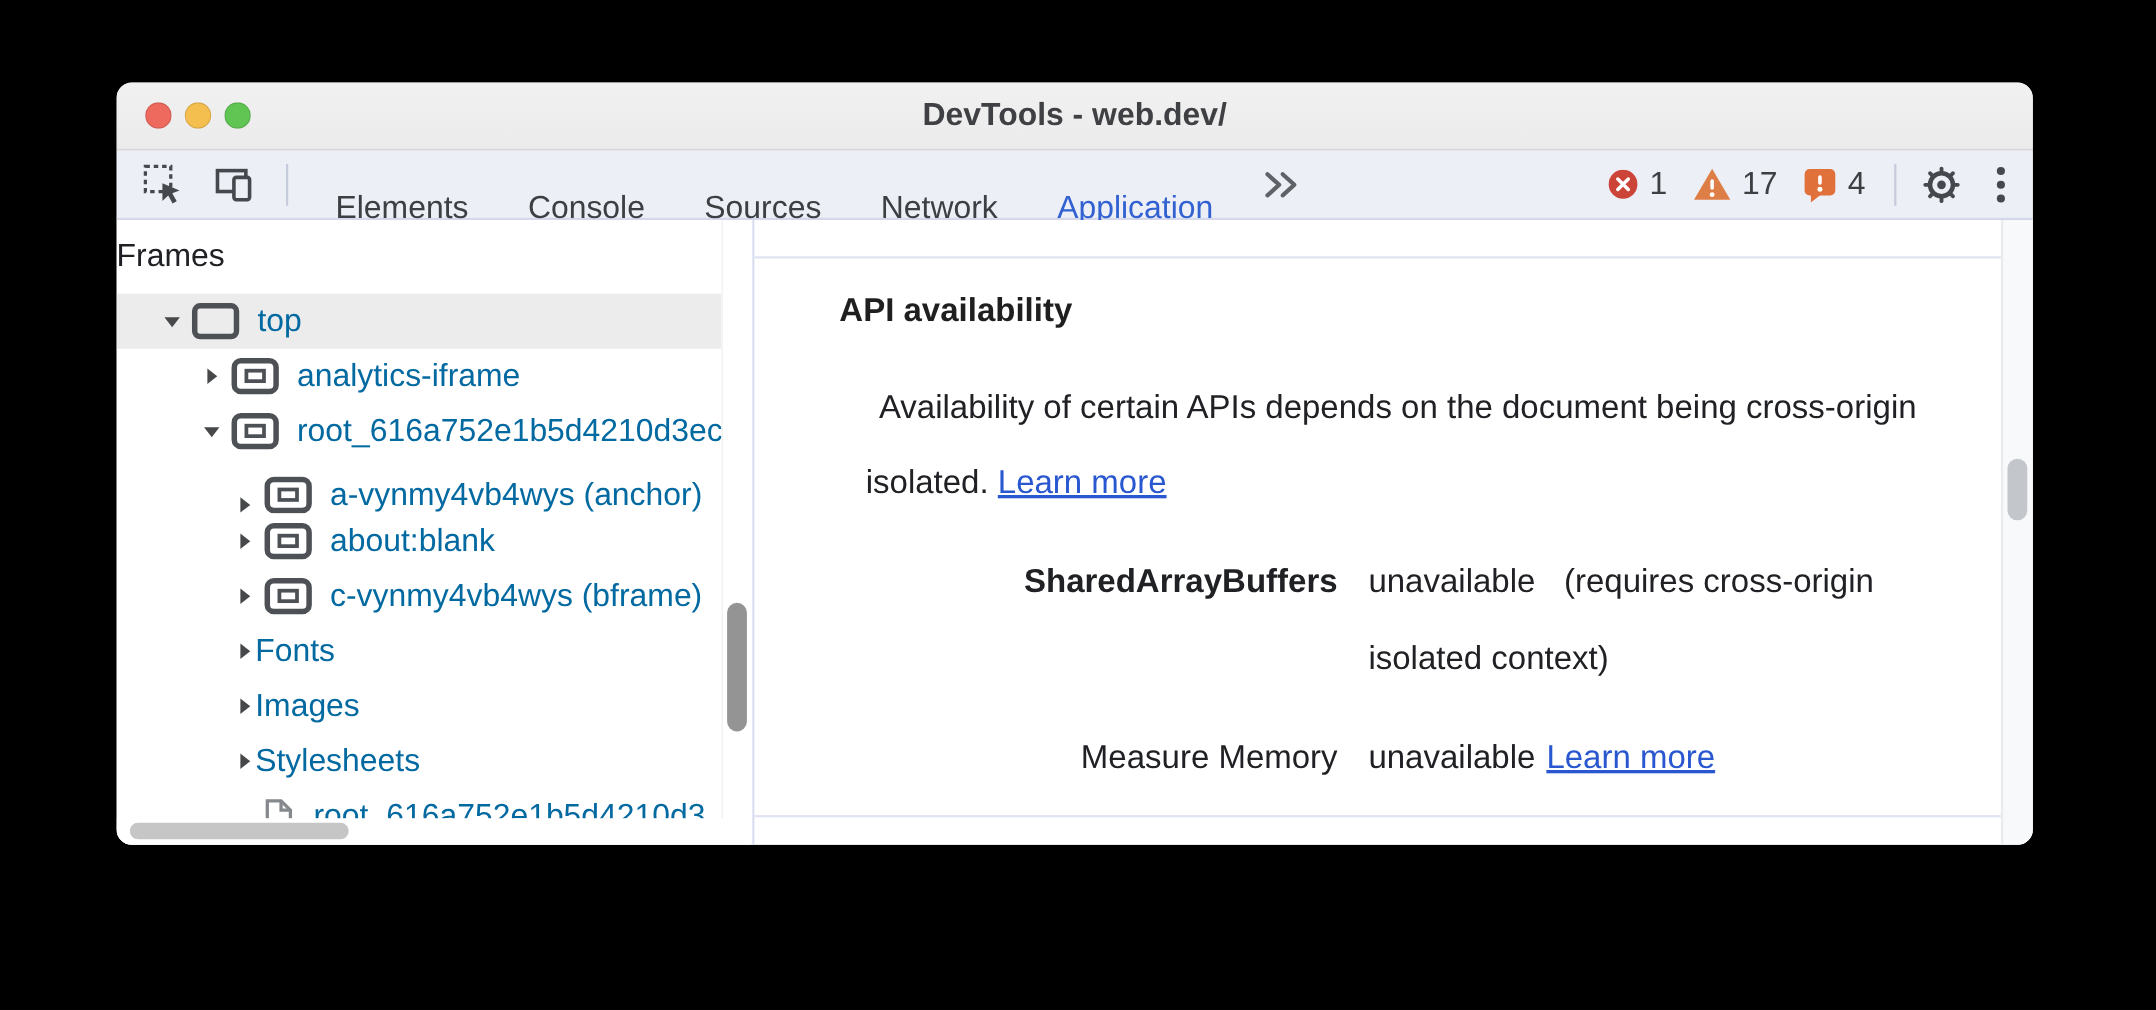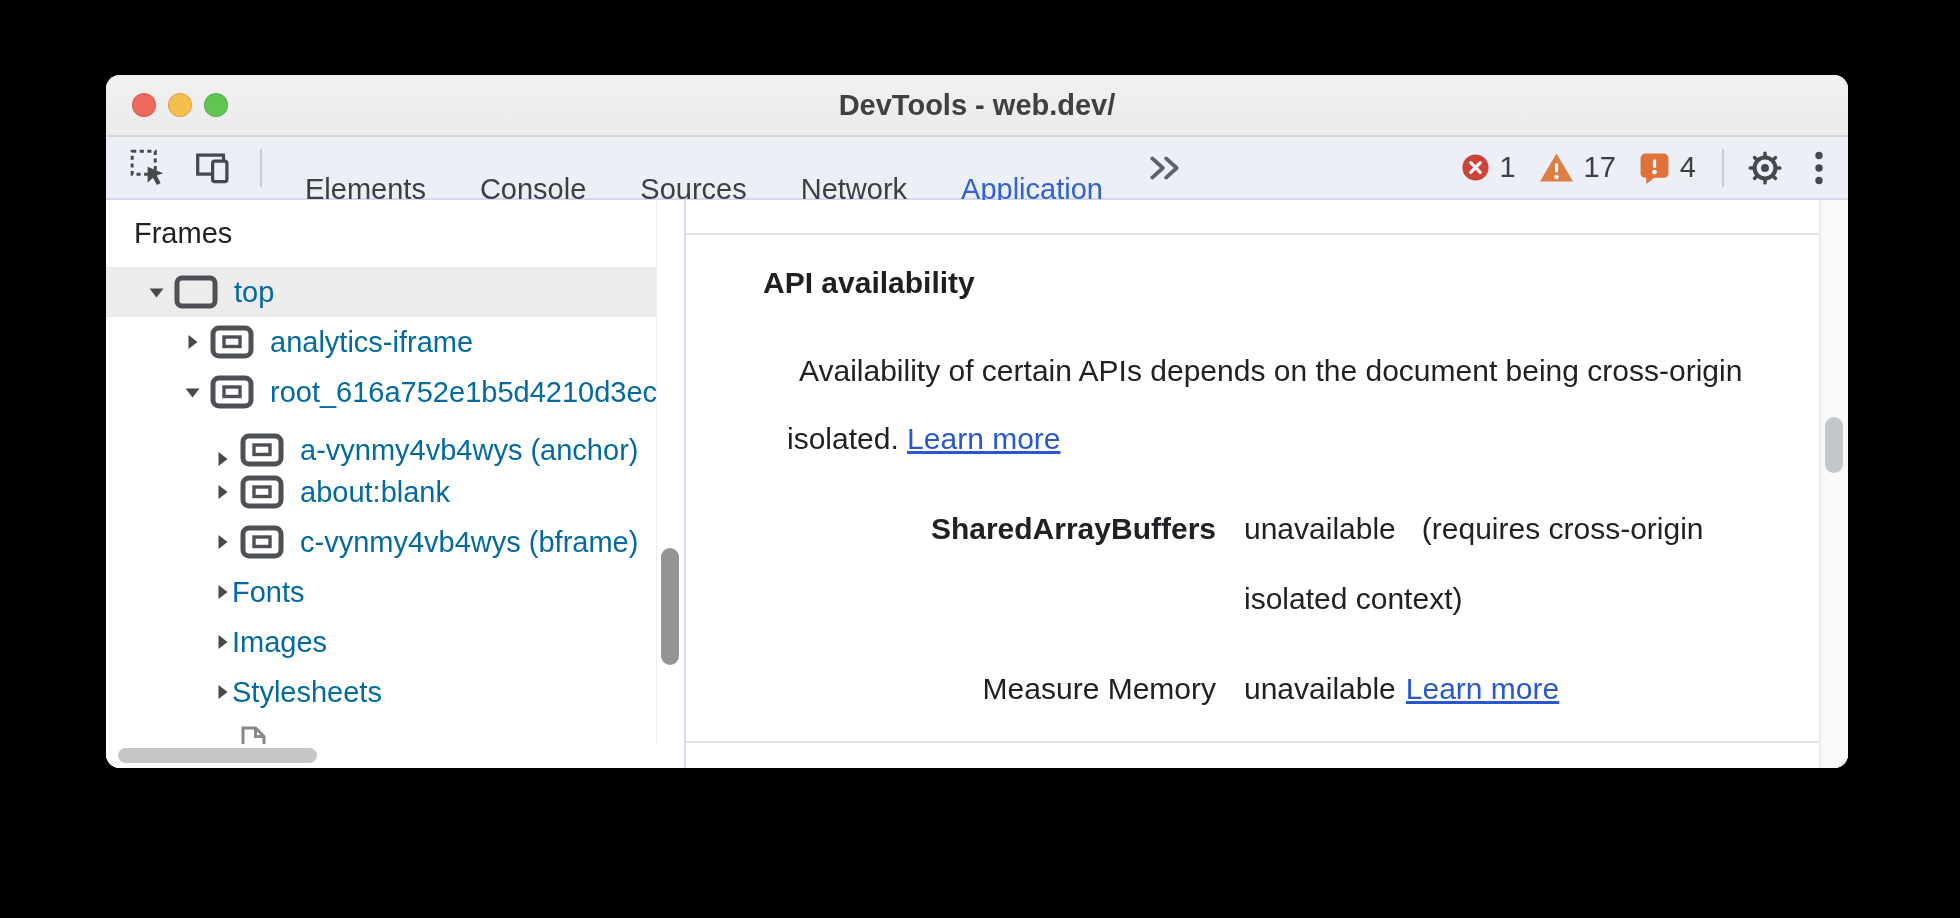--- a/index.html
+++ b/index.html
@@ -60,21 +60,21 @@
   
   .content { flex:1; display:flex; min-height:0; }
 
   
   .sidebar {
     position:relative; width:580px; flex:0 0 580px; background:#fff;
     border-right:2px solid #d6dbef;
   }
   .sidebar-clip { position:absolute; left:0; top:0; width:550px; height:544px; overflow:hidden; }
   .frames-header {
-    height:67px; display:flex; align-items:center; padding-left:28px;
+    height:67px; display:flex; align-items:center; 
     font-size:29px; color:#202124; cursor:pointer;
   }
   .tree-row {
     height:50px; display:flex; align-items:center; white-space:nowrap;
     overflow:hidden; font-size:29px; color:#0369a1; cursor:pointer; width:550px;
   }
   .tree-row.selected { background:var(--selection-gray,#ececec); }
   .arrowbox { display:inline-flex; justify-content:flex-start; align-items:center; width:26px; flex:0 0 26px; }
   .arrowbox.slim { width:18px; flex:0 0 18px; }
   .tree-ico { margin-right:16px; flex:0 0 auto; }
@@ -298,20 +298,21 @@
                     <polygon points="4.5,1 13.5,8 4.5,15" fill="#47484a"></polygon>
                   </svg>
                 </span>
                 <span>Stylesheets</span>
               </div>
               <div class="tree-row" style="padding-left: 134px;">
                 <svg class="tree-ico doc" width="27" height="33" viewBox="0 0 27 33">
                   <path d="M3,2 h12.5 l8.5,8.5 V31 H3 Z" fill="#fff" stroke="#85898e" stroke-width="3"></path>
                   <path d="M15.5,2 V10.5 H24" fill="none" stroke="#85898e" stroke-width="3"></path>
                 </svg>
+                <span>root_616a752e1b5d4210d3</span>
               </div>
             </div>
         </div>
         <div class="gutter-line"></div>
         <div class="side-vthumb"></div>
         <div class="side-hstrip">
           <div class="side-hthumb"></div>
         </div>
       </div>
 

